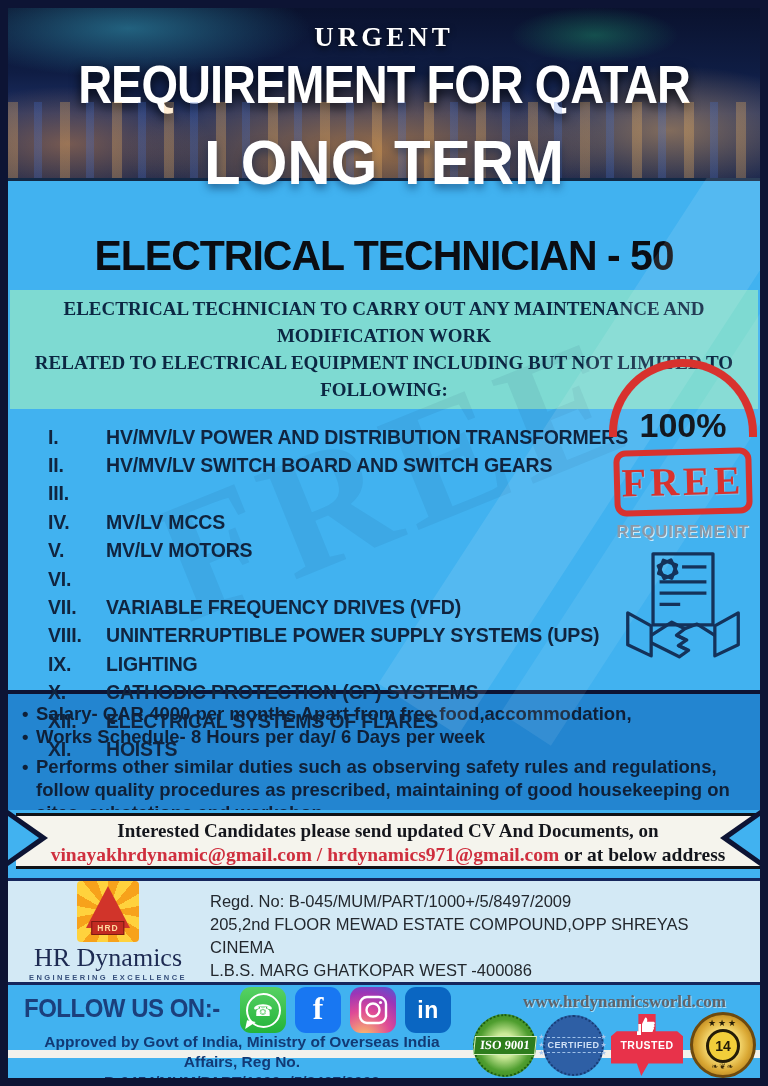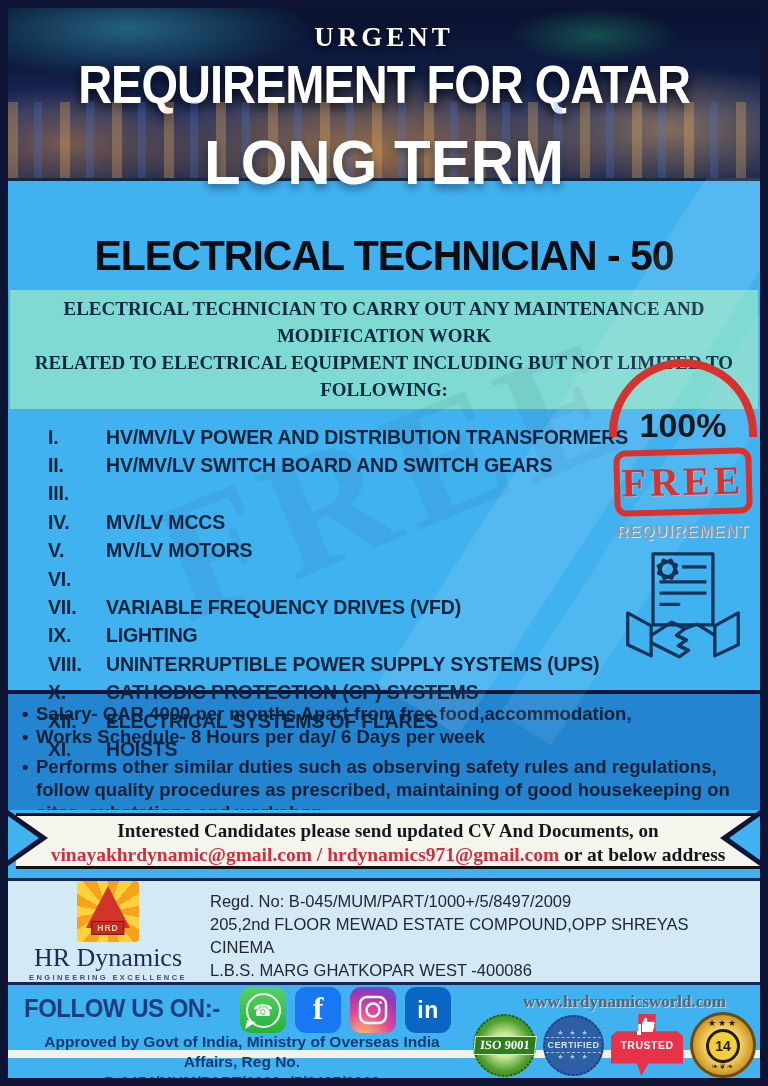--- a/index.html
+++ b/index.html
@@ -117,21 +117,21 @@
     font-size:17px;color:#5e646c;text-shadow:1px 1px 0 rgba(255,255,255,.55);cursor:pointer;}
   .approved{position:absolute;left:8px;top:47px;width:452px;text-align:center;font-size:15.5px;
     font-weight:800;color:#123a75;line-height:20px;}
   .badges{position:absolute;right:4px;top:27px;display:flex;align-items:center;gap:7px;}
   .b-iso{width:63px;height:63px;border-radius:50%;border:2px dotted #1c5c10;box-sizing:border-box;
     background:radial-gradient(circle,#cdeb9a 0 28%,#4f9e2f 62%,#2f7a1a 100%);
     display:flex;align-items:center;justify-content:center;}
   .b-iso .band{background:#2e7d1d;border:1px solid #d8f0c0;color:#fff;font-family:"Liberation Serif",serif;
     font-weight:700;font-size:12.5px;padding:1px 5px;transform:skewX(-6deg);white-space:nowrap;}
   .b-cert{width:61px;height:61px;border-radius:50%;background:#2e5fa5;border:2px dotted #183c74;
-    box-sizing:border-box;display:flex;flex-direction:column;align-items:center;justify-content:center;}
+    box-sizing:border-box;display:flex;flex-direction:row;align-items:center;justify-content:center;}
   .b-cert .ctxt{color:#cfe0f5;font-size:9px;font-weight:800;letter-spacing:0.5px;
     border-top:1px dashed #9fc0e8;border-bottom:1px dashed #9fc0e8;padding:2px 1px;}
   .b-cert .cstars{color:#a9c6ec;font-size:7px;letter-spacing:2px;}
   .b-tr{width:72px;height:62px;background:#e8324a;
     clip-path:polygon(8% 28%,38% 28%,38% 0,62% 0,62% 28%,92% 28%,100% 36%,100% 80%,52% 80%,42% 100%,36% 80%,0 80%,0 36%);
     display:flex;flex-direction:column;align-items:center;text-align:right;}
   .b-tr svg{margin-top:1px;}
   .b-tr .ttxt{color:#fff;font-size:10.5px;font-weight:800;letter-spacing:0.5px;margin-top:2px;}
   .b-gold{width:66px;height:66px;border-radius:50%;border:3px solid #6e4a0e;box-sizing:border-box;
     background:radial-gradient(circle,#f9e07a 0 34%,#d9a733 62%,#8a5c13 100%);
@@ -186,26 +186,26 @@
           <span>MV/LV MOTORS</span>
         </li>
       <li class="duty">
           <span class="rn">VI.</span>
         </li>
       <li class="duty">
           <span class="rn">VII.</span>
           <span>VARIABLE FREQUENCY DRIVES (VFD)</span>
         </li>
       <li class="duty">
+          <span class="rn">VIII.</span>
+          <span>UNINTERRUPTIBLE POWER SUPPLY SYSTEMS (UPS)</span>
+        </li>
+      <li class="duty">
           <span class="rn">IX.</span>
           <span>LIGHTING</span>
-        </li>
-      <li class="duty">
-          <span class="rn">VIII.</span>
-          <span>UNINTERRUPTIBLE POWER SUPPLY SYSTEMS (UPS)</span>
         </li>
       <li class="duty">
           <span class="rn">X.</span>
           <span>CATHODIC PROTECTION (CP) SYSTEMS</span>
         </li>
       <li class="duty">
           <span class="rn">XII.</span>
           <span>ELECTRICAL SYSTEMS OF FLARES</span>
         </li>
       <li class="duty">

